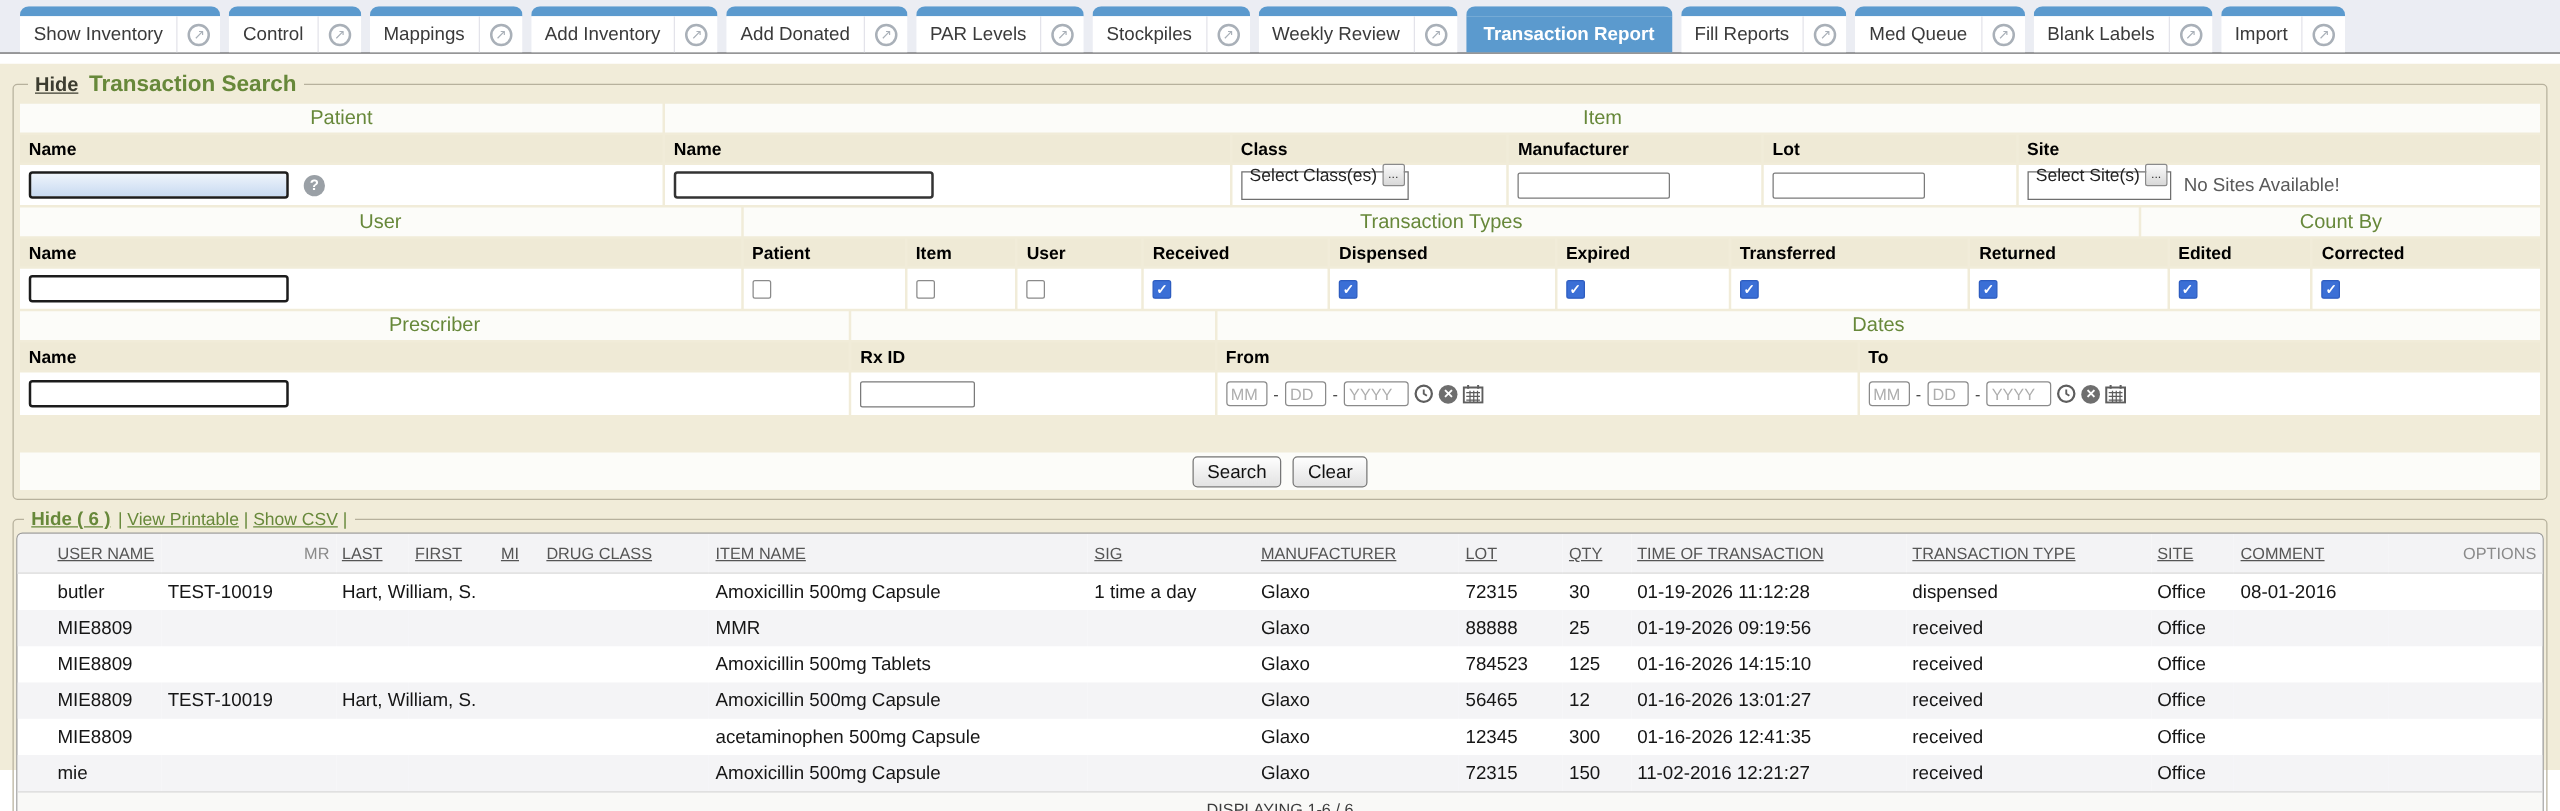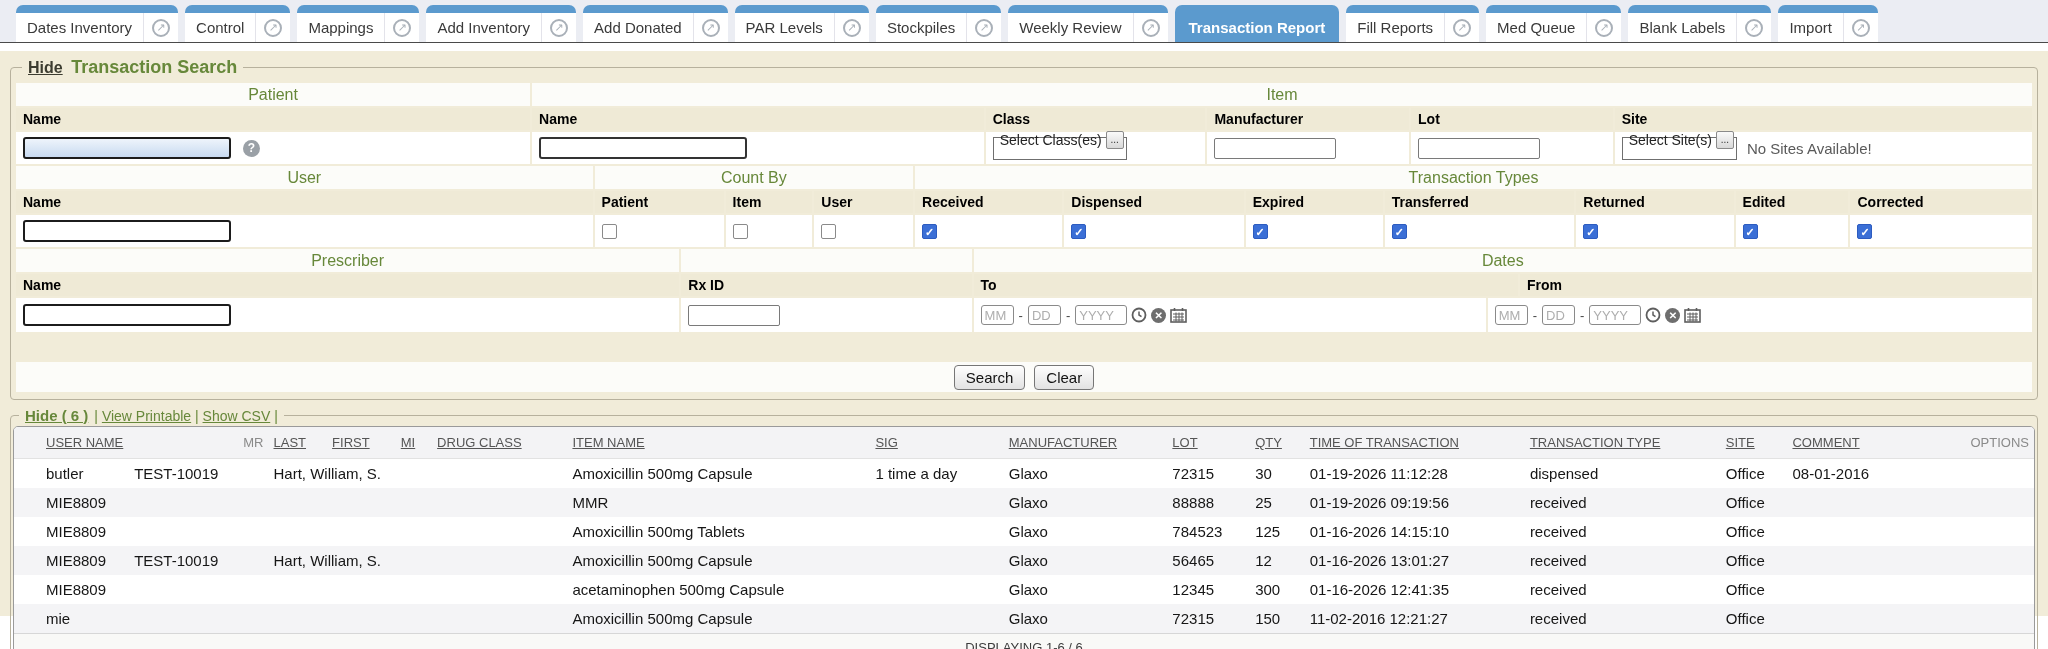--- a/index.html
+++ b/index.html
@@ -98,21 +98,21 @@
 </style>
 </head>
 <body>
 
 <div class="screen">
 
   <div class="tabbar" id="tabbar">
       <div class="tab">
         <div class="tab-top"></div>
         <div class="tab-body">
-          <span class="tab-label">Dates Inventory</span>
+          <span class="tab-label">Show Inventory</span>
           <span class="tab-iconbox">
             <span class="arrow-icon">↗</span>
           </span>
         </div>
       </div>
       <div class="tab">
         <div class="tab-top"></div>
         <div class="tab-body">
           <span class="tab-label">Control</span>
           <span class="tab-iconbox">
@@ -265,22 +265,22 @@
           <span class="selbox">
             <span>Select Site(s)</span>
             <span class="more-btn">...</span>
           </span>
           <span class="muted">No Sites Available!</span>
         </div>
       </div>
 
       <div class="g-row">
         <div class="cell sec wu">User</div>
+        <div class="cell sec wtt">Transaction Types</div>
         <div class="cell sec wcb">Count By</div>
-        <div class="cell sec wtt">Transaction Types</div>
       </div>
 
       <div class="g-row" id="cb-label-row">
         <div class="cell lbl wu">Name</div>
       <div class="cell lbl" style="width: calc(6.5% - 2px);">Patient</div>
           <div class="cell lbl" style="width: calc(4.4% - 2px);">Item</div>
           <div class="cell lbl" style="width: calc(5% - 2px);">User</div>
           <div class="cell lbl" style="width: calc(7.4% - 2px);">Received</div>
           <div class="cell lbl" style="width: calc(9% - 2px);">Dispensed</div>
           <div class="cell lbl" style="width: calc(6.9% - 2px);">Expired</div>
@@ -328,22 +328,22 @@
 
       <div class="g-row">
         <div class="cell sec wpr">Prescriber</div>
         <div class="cell sec wrx"></div>
         <div class="cell sec" style="width:calc(52.5% - 0px)">Dates</div>
       </div>
 
       <div class="g-row">
         <div class="cell lbl wpr">Name</div>
         <div class="cell lbl wrx">Rx ID</div>
+        <div class="cell lbl wfrom">From</div>
         <div class="cell lbl wto">To</div>
-        <div class="cell lbl wfrom">From</div>
       </div>
 
       <div class="g-row">
         <div class="cell inp wpr" style="height:34px;">
           <input class="ti" value="" style="">
         </div>
         <div class="cell inp wrx" style="height:34px;">
           <input class="thin" style="width: 92px;" value="">
         </div>
         <div class="cell inp wfrom" style="height:34px;">

